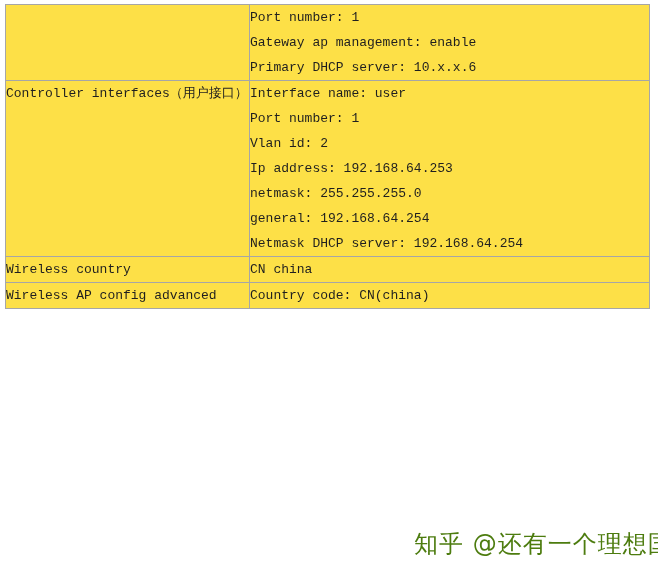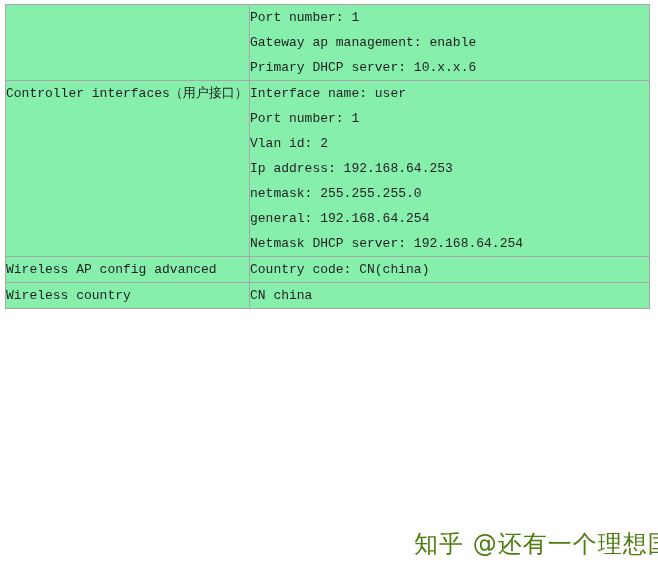--- a/index.html
+++ b/index.html
@@ -23,21 +23,21 @@
   }
   table.config-table {
     border-collapse: collapse;
     width: 644px;
     table-layout: fixed;
   }
   table.config-table td {
     border: 1px solid #a6a6a6;
     vertical-align: top;
     padding: 0;
-    background: #86efac;
+    background: #fde047;
   }
   td.label-cell {
     width: 243px;
     padding: 7px 8px 8px 8px;
   }
   td.value-cell {
     width: 399px;
     padding: 7px 8px 8px 9px;
   }
   .line {
@@ -96,33 +96,33 @@
           <div class="line">netmask: 255.255.255.0</div>
           <div class="line">general: 192.168.64.254</div>
           <div class="line">Netmask DHCP server: 192.168.64.254</div>
         </td>
       </tr>
 
 
 
       <tr>
         <td class="label-cell">
-          <div class="line">Wireless AP config advanced</div>
+          <div class="line">Wireless country</div>
         </td>
         <td class="value-cell">
-          <div class="line">Country code: CN(china)</div>
+          <div class="line">CN china</div>
         </td>
       </tr>
 
       <tr>
         <td class="label-cell">
-          <div class="line">Wireless country</div>
+          <div class="line">Wireless AP config advanced</div>
         </td>
         <td class="value-cell">
-          <div class="line">CN china</div>
+          <div class="line">Country code: CN(china)</div>
         </td>
       </tr>
 
     </tbody>
   </table>
 </div>
 
 <div id="watermark">知乎 @还有一个理想国度</div>
 
 </body></html>

